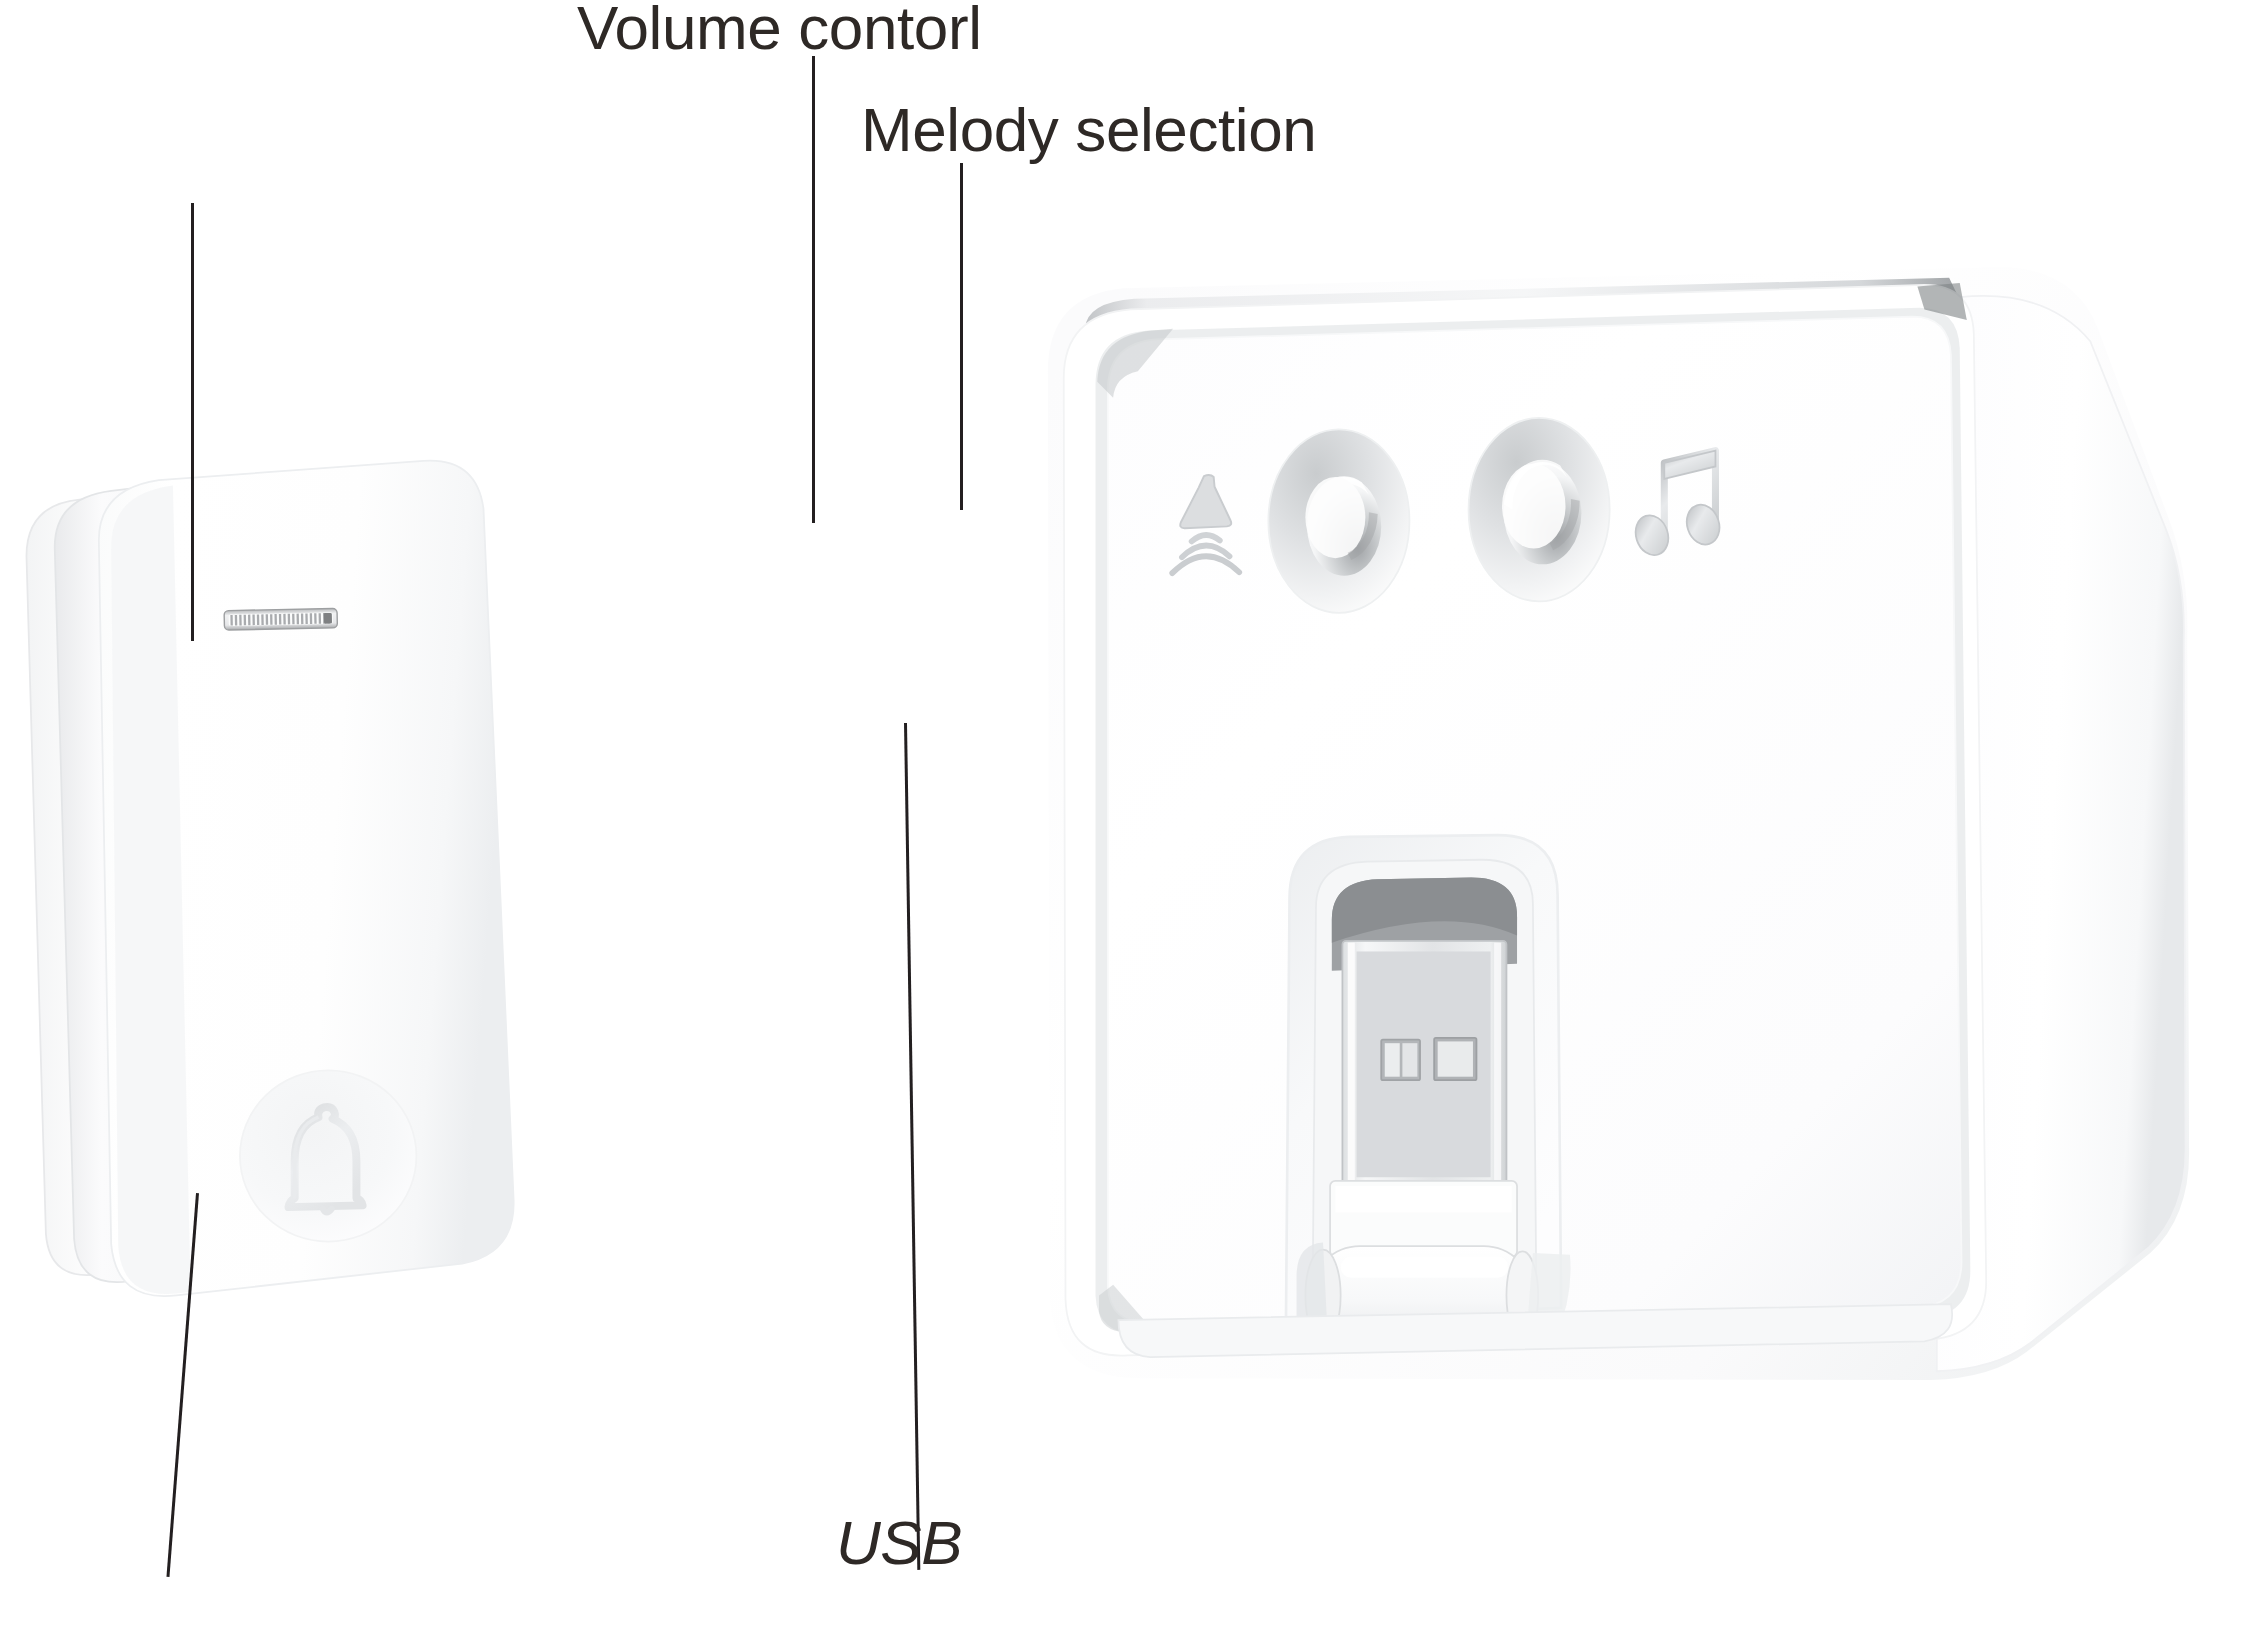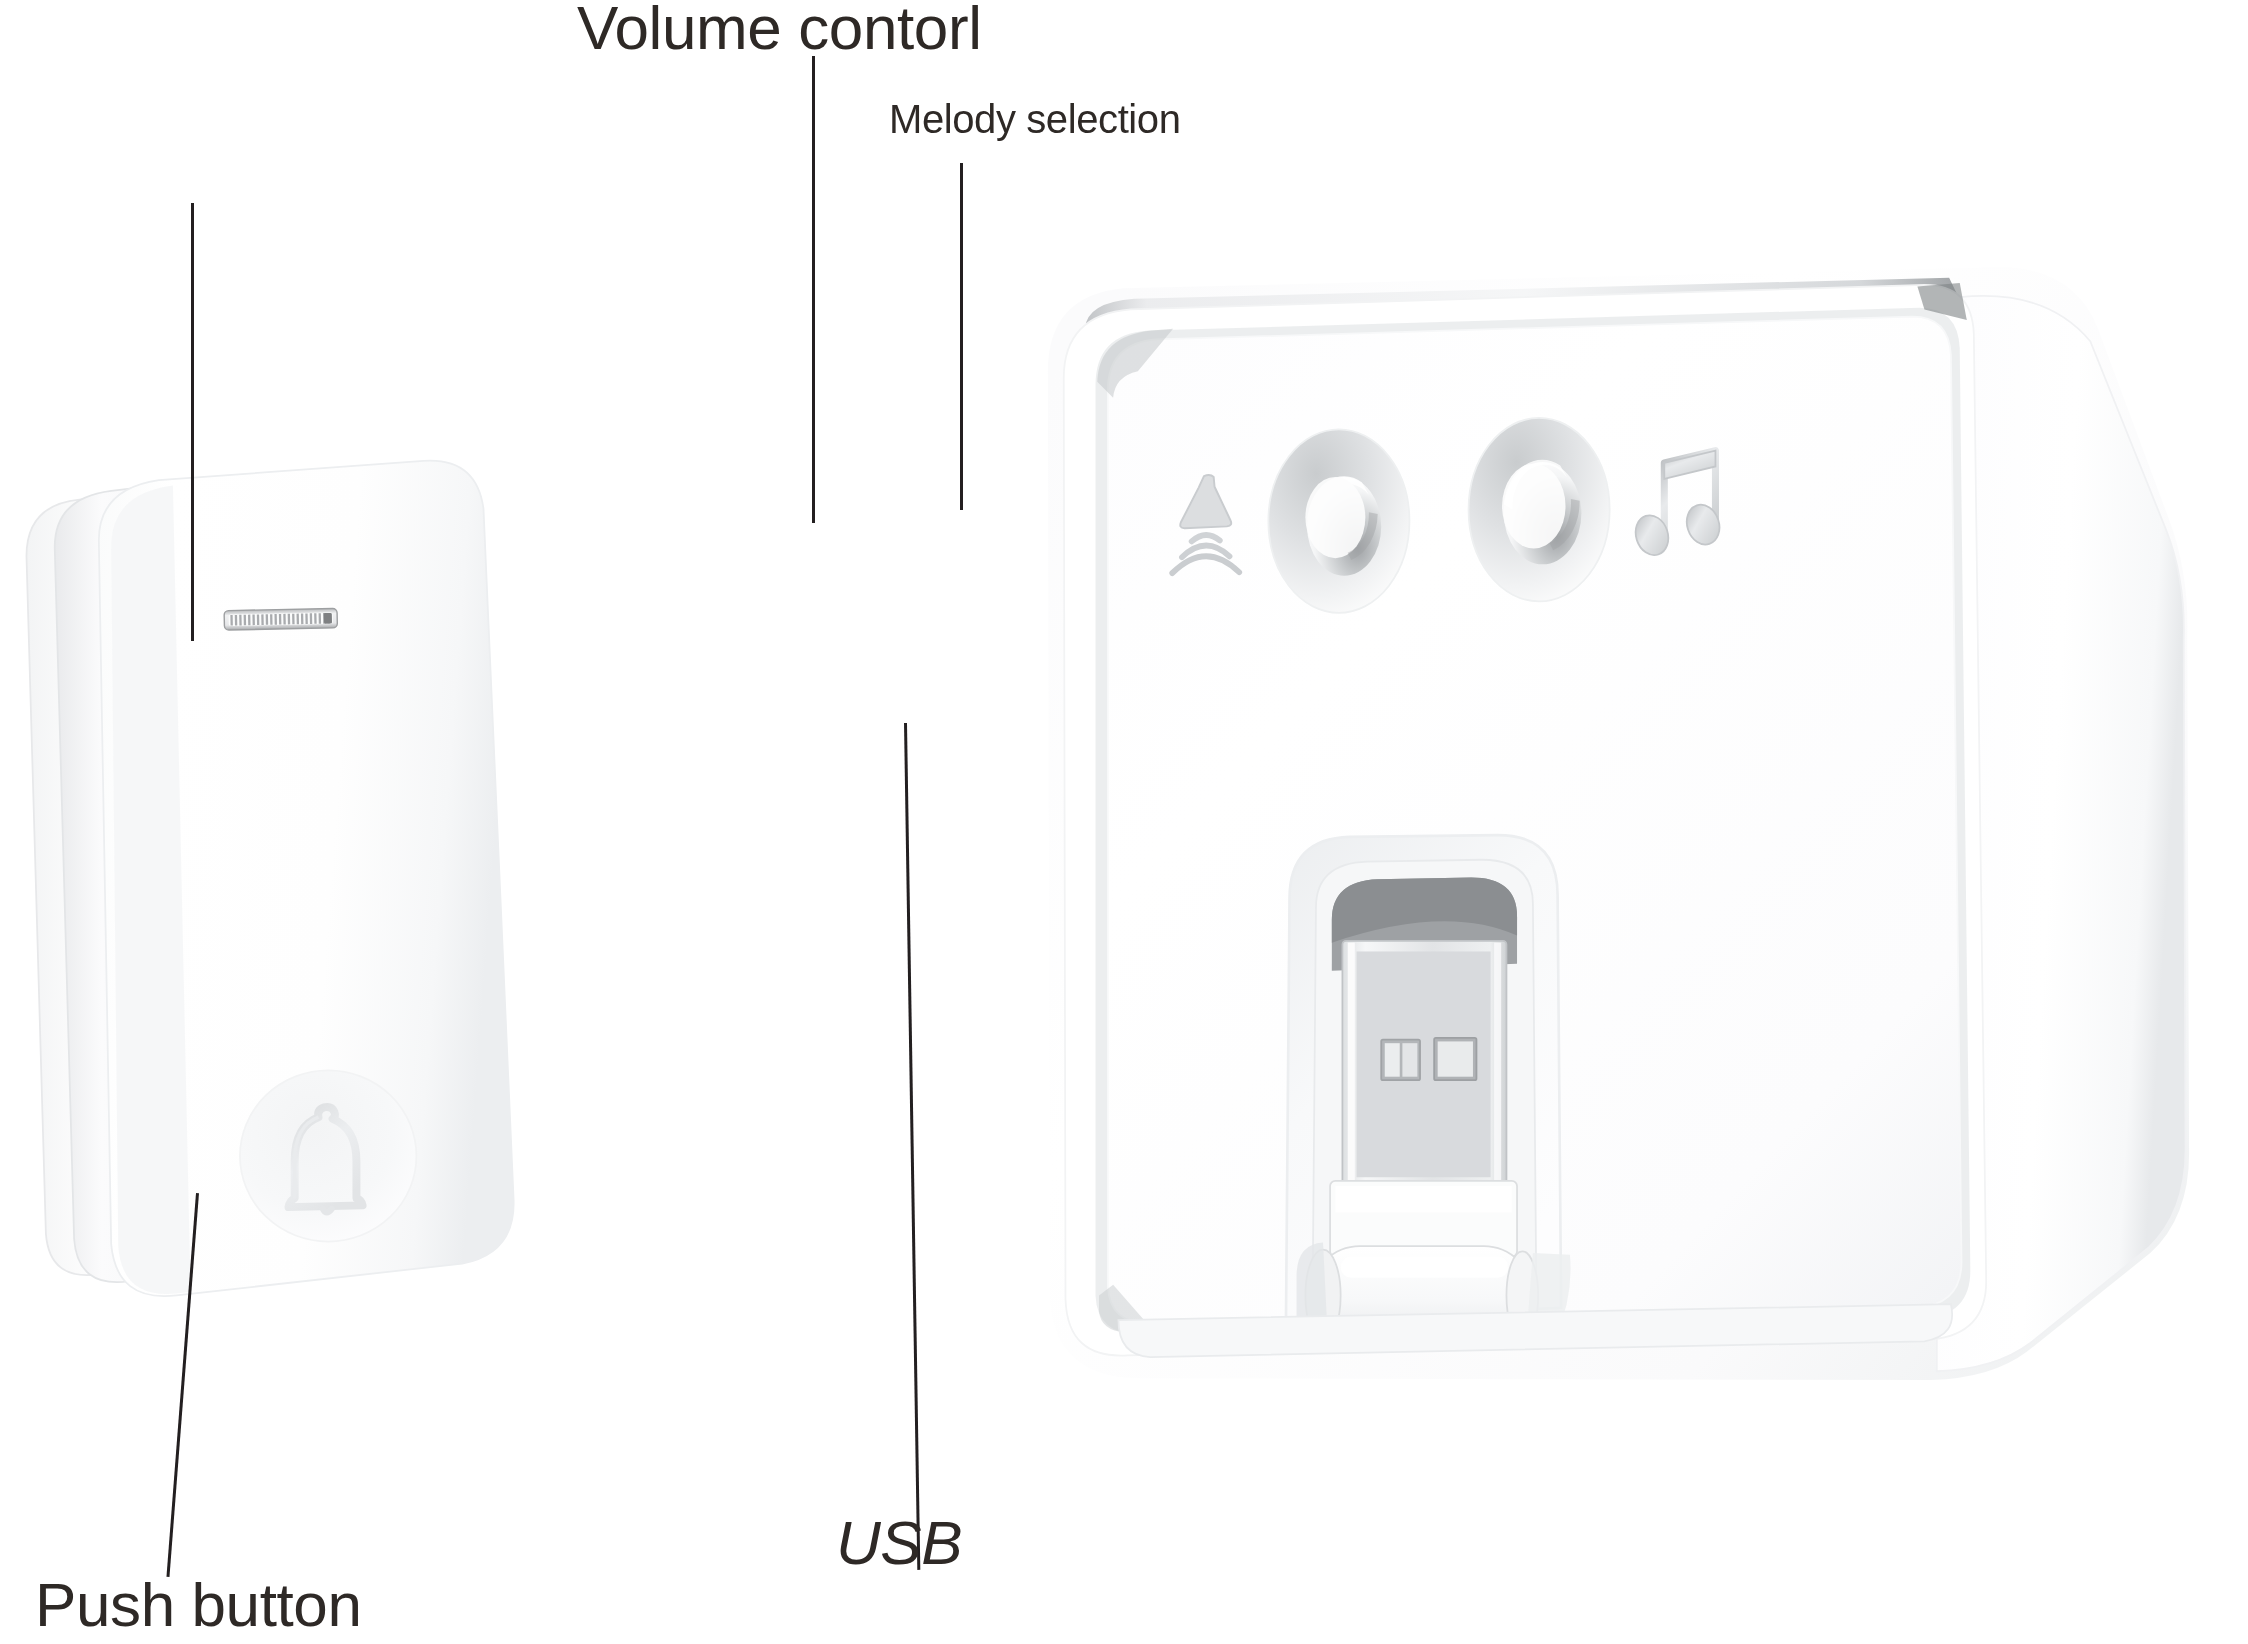--- a/index.html
+++ b/index.html
@@ -362,22 +362,21 @@
 
   <div class="leader" style="left:196px; top:1193px; width:2.6px; height:385px; transform:rotate(4.4deg); transform-origin:top center;"></div>
 
   <div class="leader" style="left:812px; top:56px; width:2.6px; height:467px;"></div>
 
   <div class="leader" style="left:960px; top:163px; width:2.6px; height:347px;"></div>
 
   <div class="leader" style="left:904px; top:723px; width:2.6px; height:847px; transform:rotate(-0.9deg); transform-origin:top center;"></div>
 
 
-  <div class="callout-label" style="left:35px; top:1574px; font-size:62px;">Push button</div>
 
   <div class="callout-label" style="left:577px; top:-3.5px; font-size:62px;">Volume contorl</div>
 
-  <div class="callout-label" style="left:861px; top:99px; font-size:40px;margin-left:28px;">Melody selection</div>
+  <div class="callout-label" style="left:861px; top:99px; font-size:62px;">Melody selection</div>
 
   <div class="callout-label" style="left:836px; top:1512px; font-size:62px;font-style:italic;">USB</div>
 
 </div>
 
 
 </body></html>

